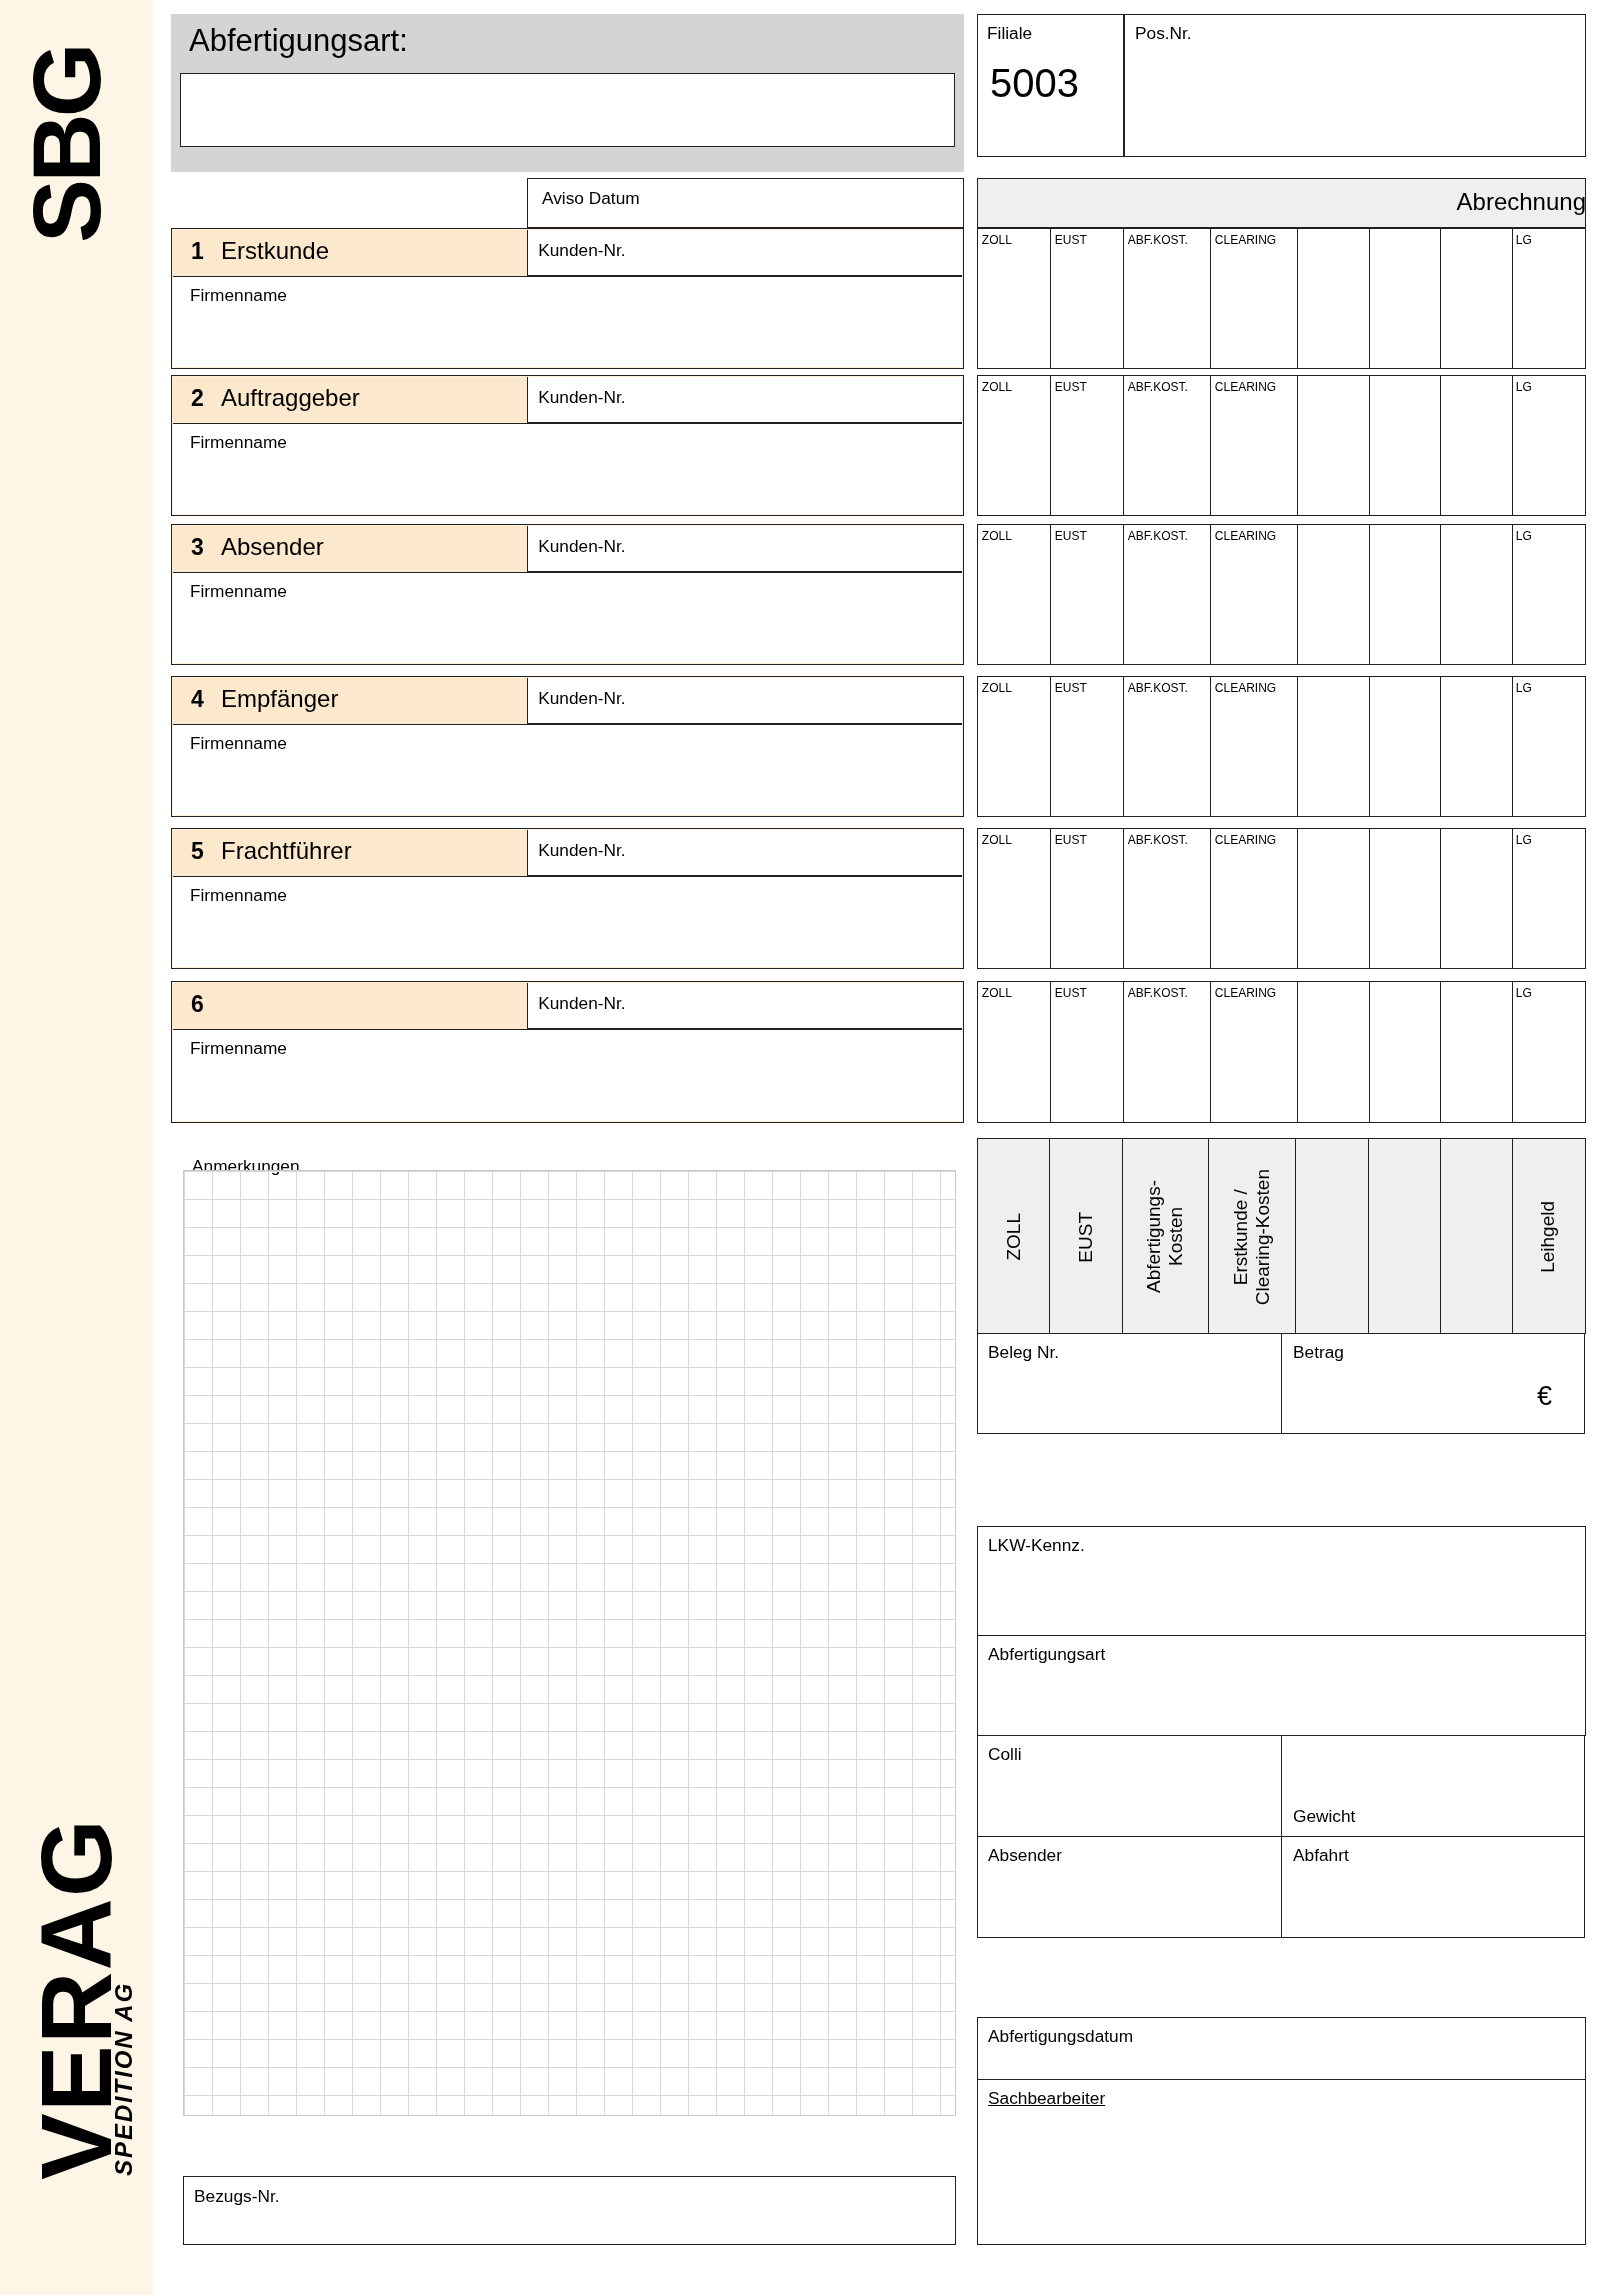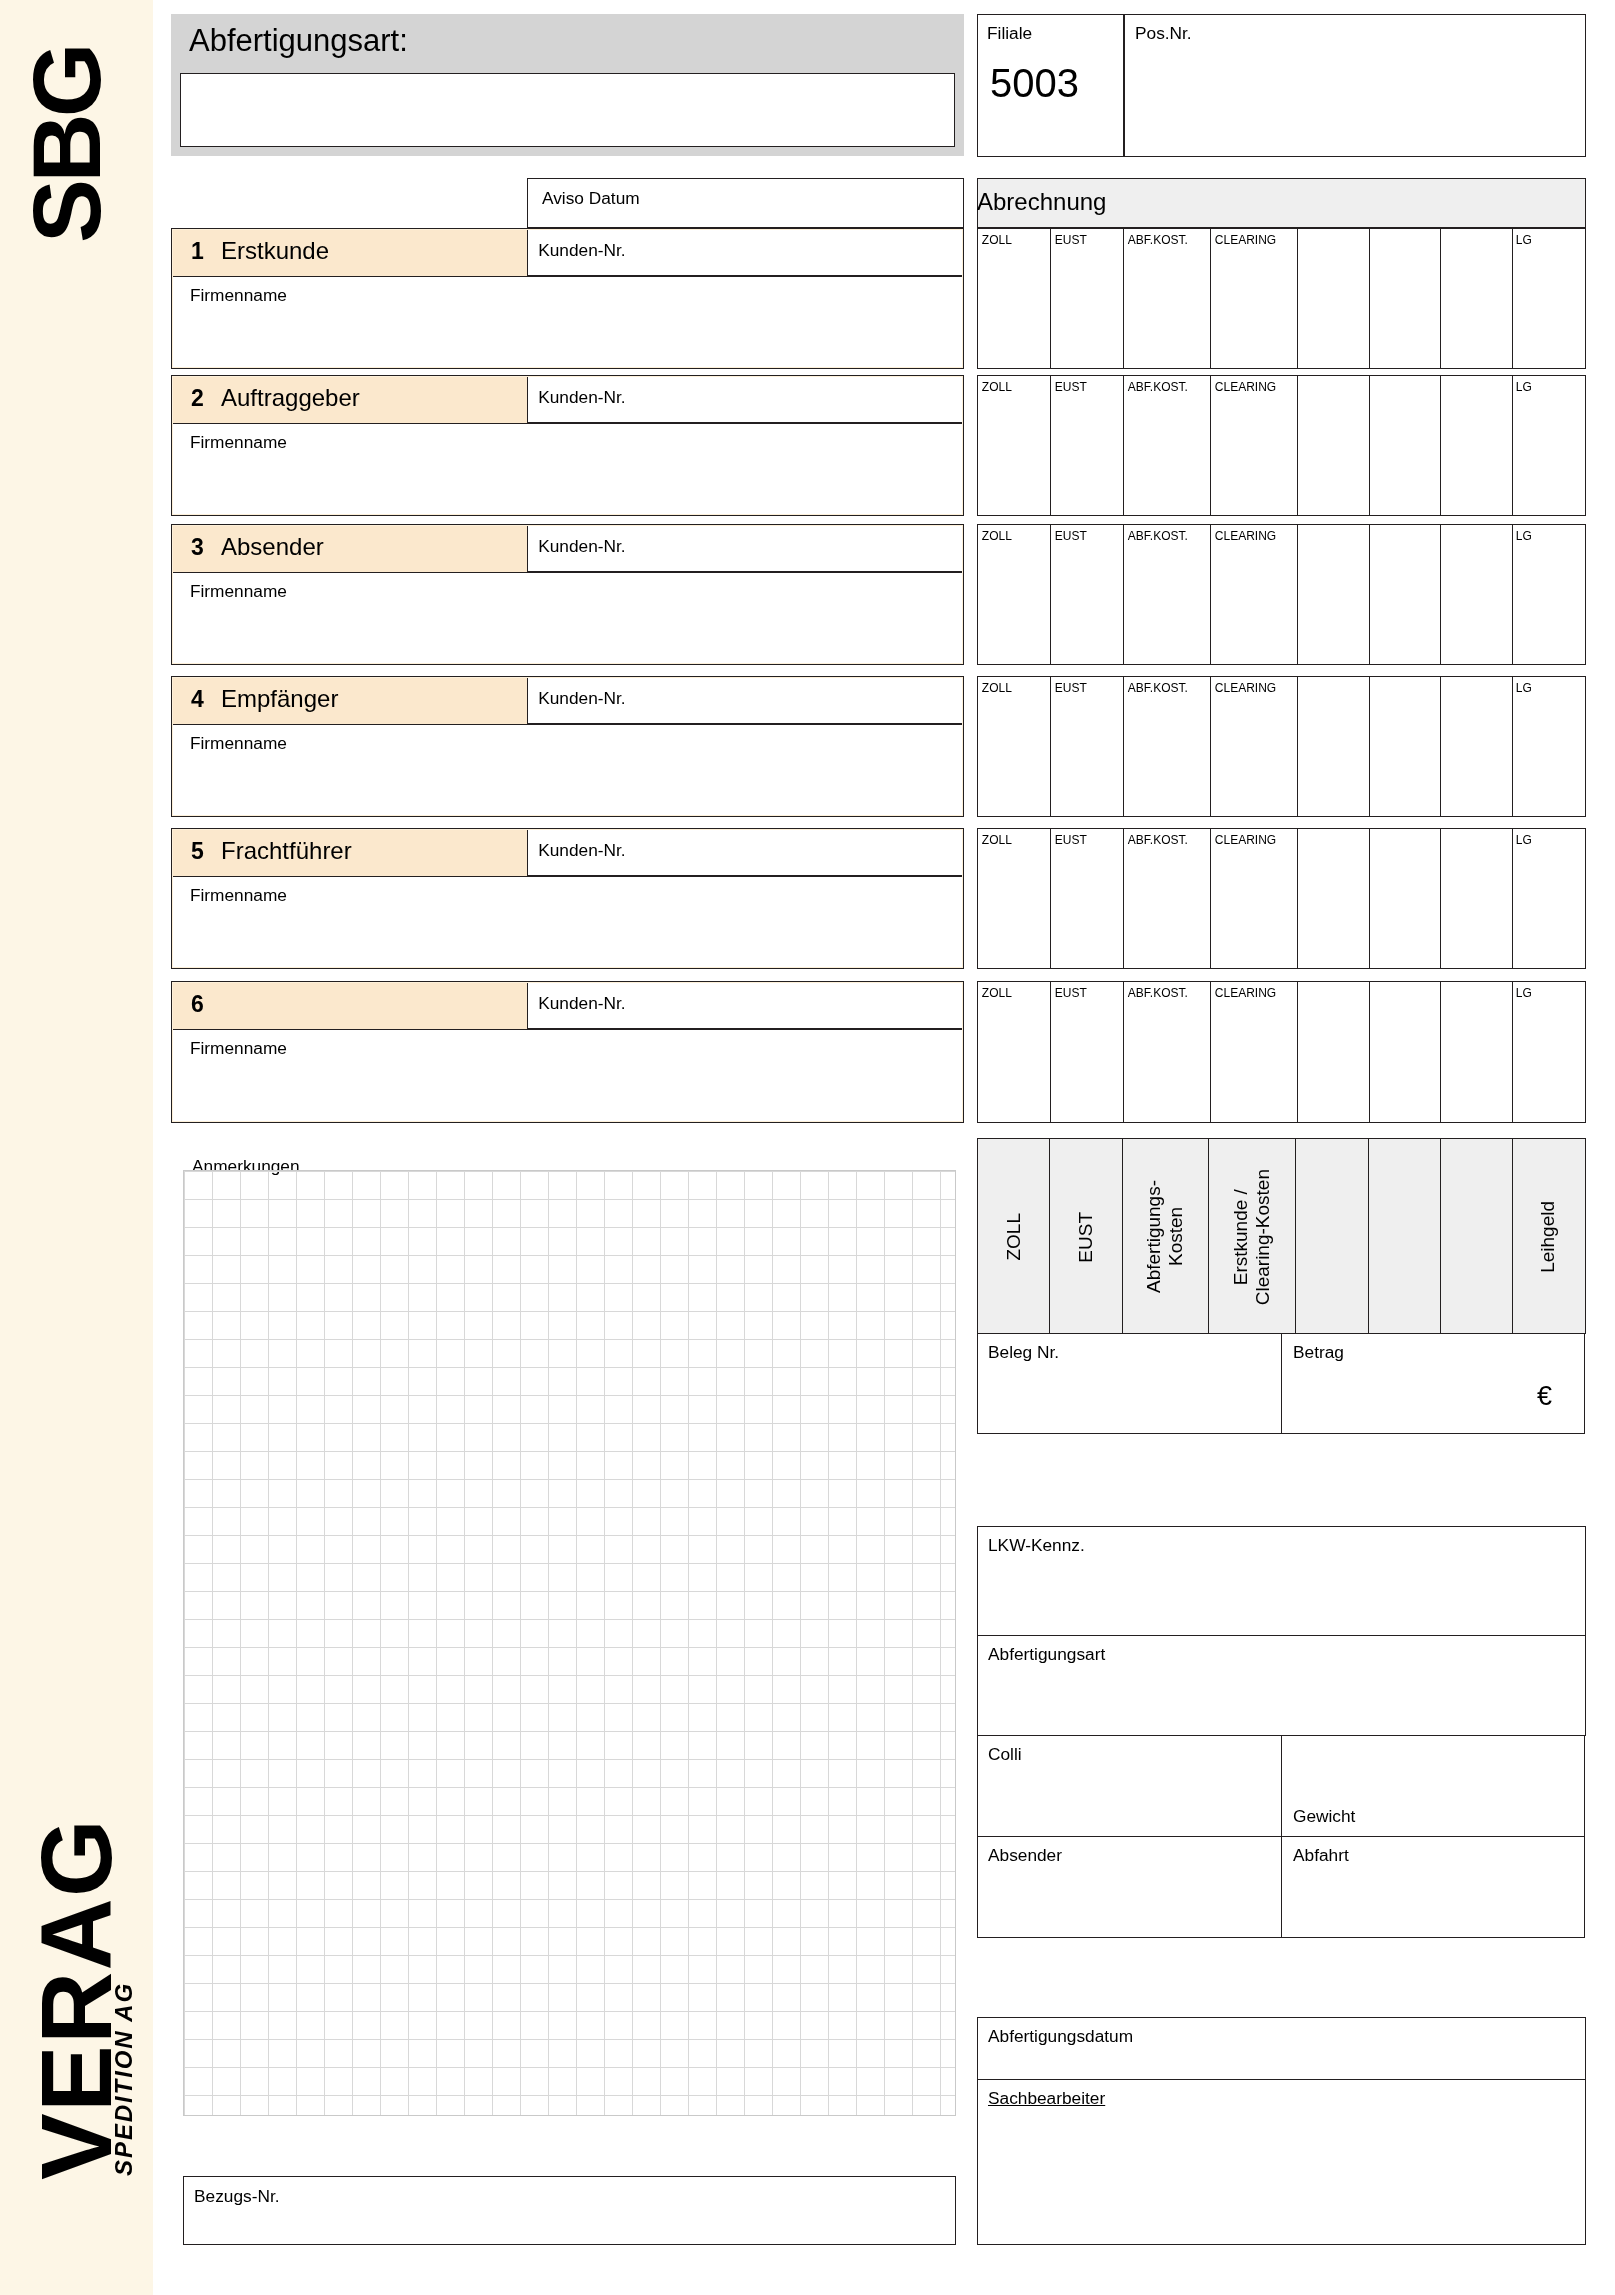--- a/index.html
+++ b/index.html
@@ -84,21 +84,21 @@
     color: #000;
     white-space: nowrap;
   }
 
   
   #abfertigungsart-block {
     position: absolute;
     left: 171px;
     top: 14px;
     width: 793px;
-    height: 142px;
+    height: 158px;
     background: #d4d4d4;
     box-sizing: border-box;
     padding: 9px;
   }
   #abfertigungsart-title {
     font-size: 31px;
     margin-left: 9px;
     margin-bottom: 9px;
     display: block;
   }
@@ -127,21 +127,21 @@
   #posnr-label { left: 1135px; top: 23px; }
 
   
   #abrechnung-box {
     left: 977px; top: 178px; width: 609px; height: 50px;
     background: #efefef;
   }
   #abrechnung-title {
     position: absolute;
     left: 977px; top: 188px; width: 609px;
-    text-align: left;
+    text-align: right;
     font-size: 24px;
   }
 
   
   #aviso-box { left: 527px; top: 178px; width: 437px; height: 50px; border-bottom: 1.3px solid #231f20; border-top:1.3px solid #231f20; border-left:1.3px solid #231f20; border-right:1.3px solid #231f20;}
   #aviso-label { left: 542px; top: 188px; }
 
   
   .party-row {
     position: absolute;

